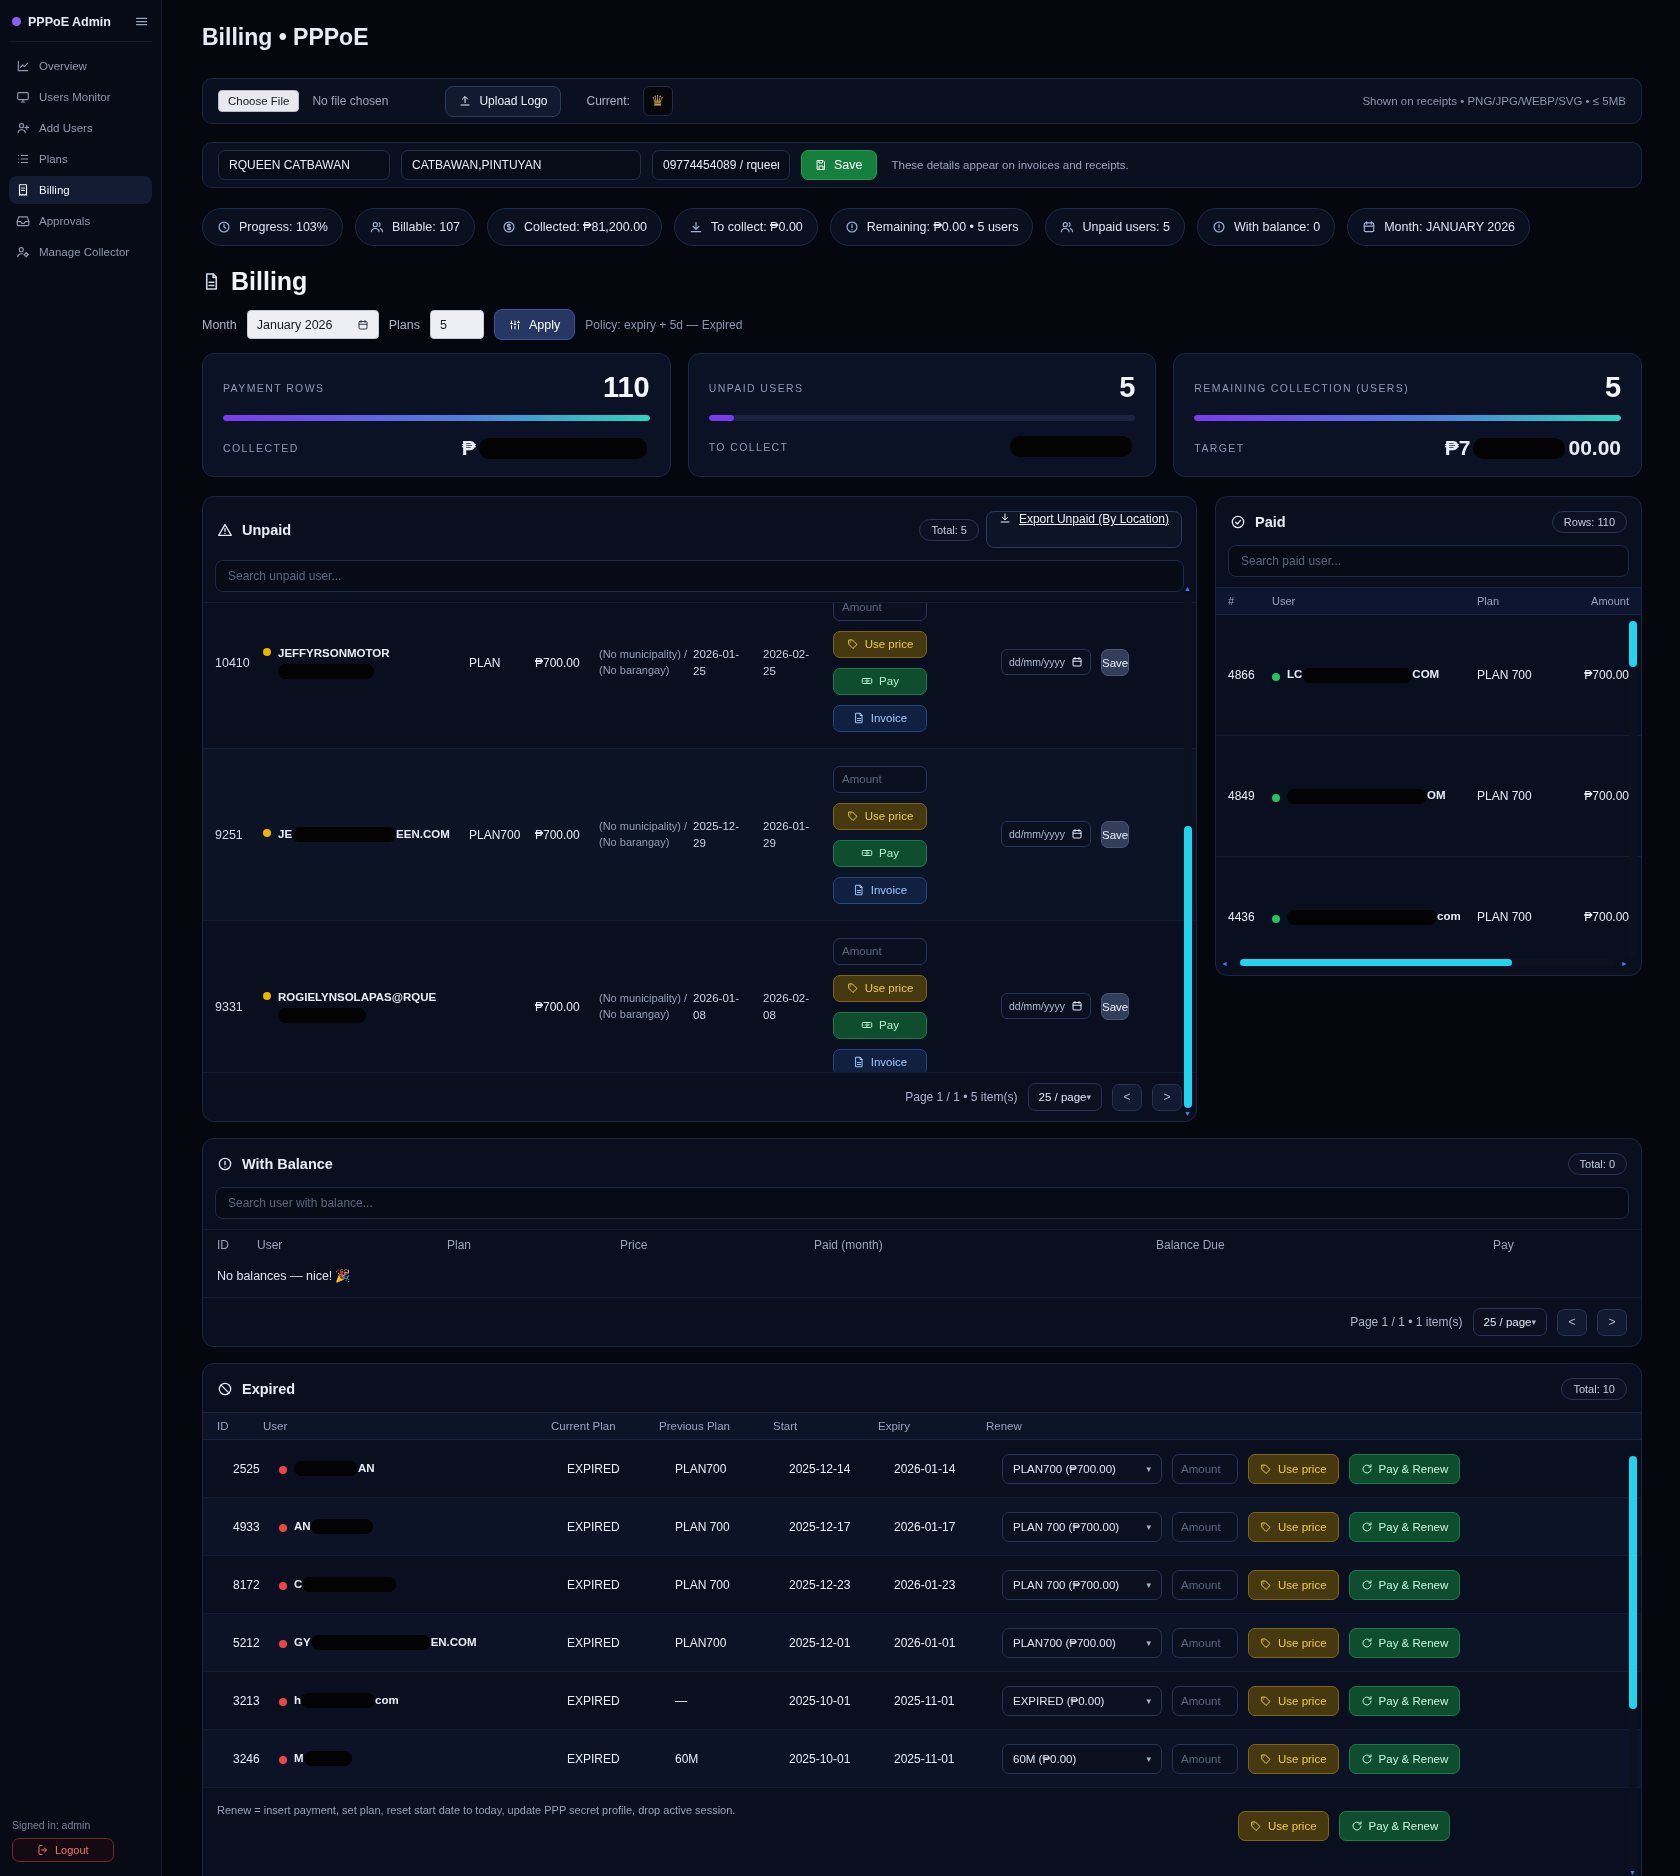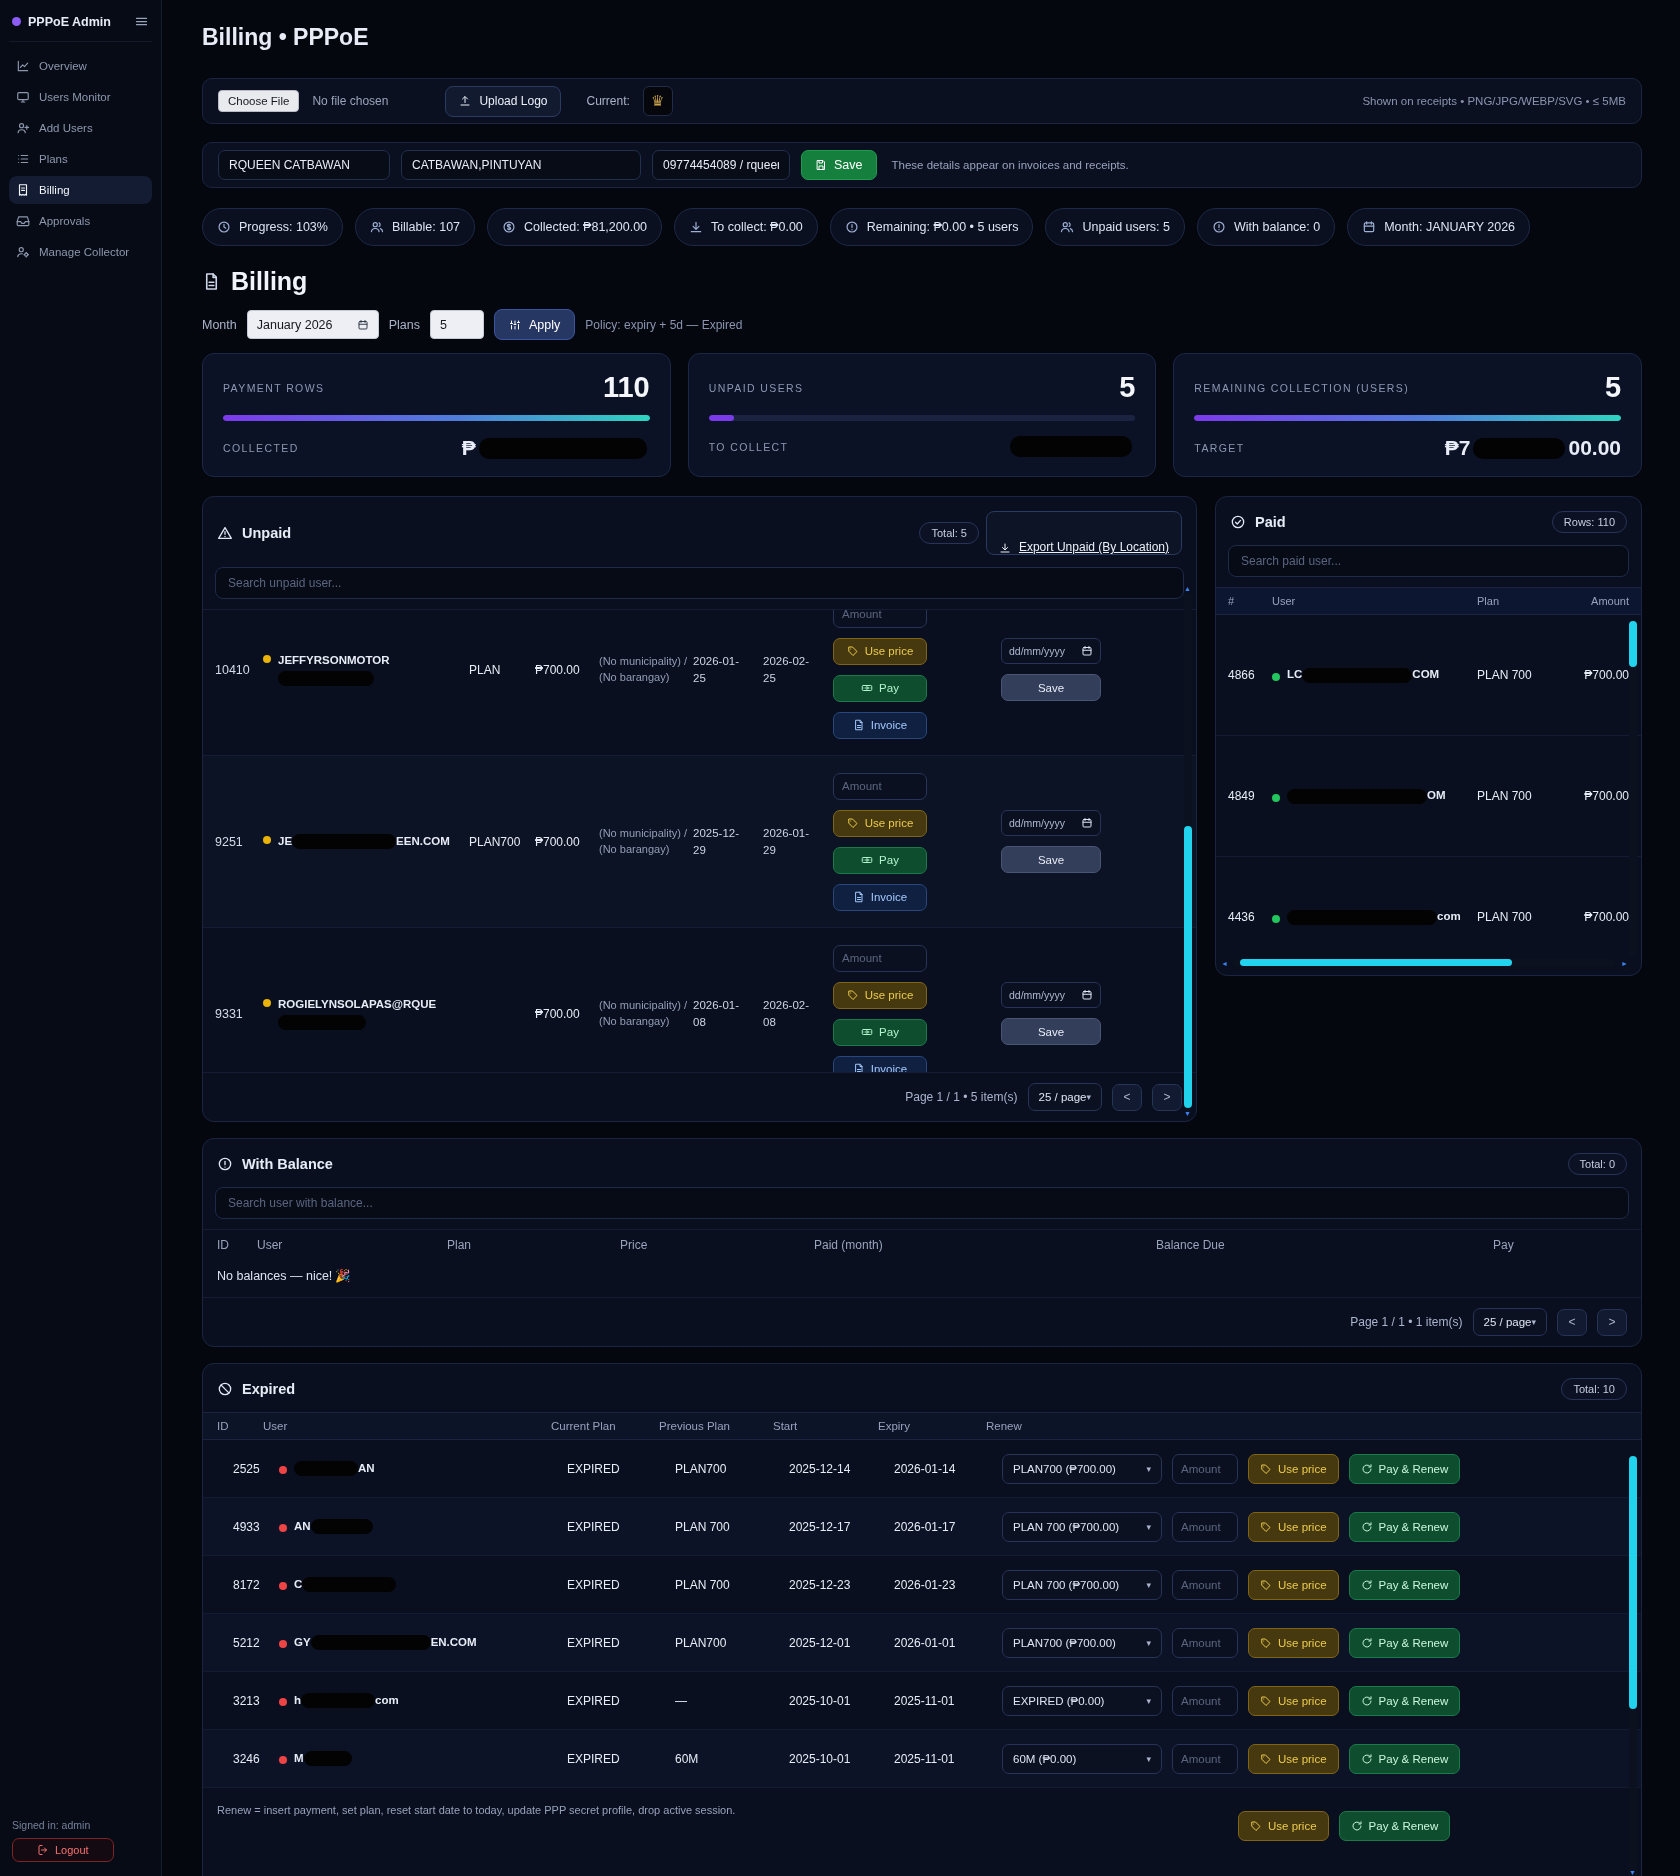--- a/index.html
+++ b/index.html
@@ -66,41 +66,41 @@
 .redact{display:inline-block;background:#030303;border-radius:8px;height:15px;vertical-align:middle}
 .redact-lg{height:21px;border-radius:10px}
 
 .panels{display:flex;gap:18px;align-items:flex-start;margin-bottom:16px}
 .panel{background:#090f1e;border:1px solid #1b2542;border-radius:12px;position:relative;overflow:hidden}
 .p-head{display:flex;align-items:center;gap:7px;padding:14px 14px 12px}
 .p-title{font-size:14.5px;font-weight:bold;display:flex;align-items:center;gap:9px}
 .p-title .ico{color:#dfe6f5;width:16px;height:16px}
 .ml-auto{margin-left:auto}
 .badge{background:#0c1223;border:1px solid #27345a;border-radius:999px;padding:4px 11px;font-size:11px;color:#c6cde0;white-space:nowrap}
-.btn-export{display:flex;align-items:flex-end;gap:8px;background:#0d1426;border:1px solid #2a3a63;color:#edf0f8;border-radius:8px;height:44px;padding:0 12px;font-size:12px}
+.btn-export{display:flex;align-items:flex-start;gap:8px;background:#0d1426;border:1px solid #2a3a63;color:#edf0f8;border-radius:8px;height:37px;padding:0 12px;font-size:12px}
 .btn-export .lbl{text-decoration:underline}
 .search{display:block;height:32px;background:#060b16;border:1px solid #1e2a4a;border-radius:8px;padding:0 12px;color:#e8ecf6;font-size:12px;margin:0 12px 10px;width:calc(100% - 24px)}
 .search::placeholder,.inp-amount::placeholder{color:#5b6580}
 
 .panel-unpaid{width:995px;height:626px;flex:none;display:flex;flex-direction:column}
 .u-view{flex:1;overflow:hidden;border-top:1px solid #141d35}
 .u-shift{margin-top:-26px}
 .u-row{display:flex;align-items:center;height:172px;padding:0 12px;border-bottom:1px solid #141d35}
 .u-row:nth-child(2){background:#0c1324}
 .u-id{width:48px;font-size:12.5px;color:#d4dae8}
 .u-name{width:206px;display:flex;gap:7px;font-size:11.5px;font-weight:bold;padding-right:10px}
 .nm{word-break:break-all;line-height:1.55}
 .dot{width:8px;height:8px;border-radius:50%;flex:none;margin-top:3px}
 .dot-y{background:#eab308}.dot-g{background:#22c55e}.dot-r{background:#ef4444}
 .u-plan{width:66px;font-size:12px}
 .u-price{width:64px;font-size:12px}
 .u-loc{width:94px;font-size:11px;color:#939db8;line-height:1.45}
 .u-date{width:58px;font-size:11.5px;color:#ccd4e4;line-height:1.45;margin-right:12px}
 .u-actions{width:94px;display:flex;flex-direction:column;gap:10px}
-.u-actions2{width:100px;display:flex;flex-direction:column;gap:10px;margin-left:74px}
+.u-actions2{width:100px;display:flex;gap:10px;margin-left:74px}
 .inp{background:#0a101f;border:1px solid #27345a;border-radius:7px;color:#cfd6e6}
 .inp-amount{height:27px;padding:0 8px;font-size:11.5px;width:100%}
 .rbtn{display:flex;align-items:center;justify-content:center;gap:6px;height:27px;border-radius:7px;font-size:11.5px;border:1px solid transparent;white-space:nowrap}
 .btn-useprice{background:#46390f;border-color:#806417;color:#eccb4e}
 .btn-pay{background:#0e4d2e;border-color:#1a7a4a;color:#b5f3cf}
 .btn-invoice{background:#0f2040;border-color:#27477e;color:#a3c8fd}
 .btn-rowsave{background:#333e5b;border-color:#485575;color:#e8ecf6}
 .inp-date{height:26px;background:#0a101f;border:1px solid #27345a;border-radius:6px;color:#aeb8d0;font-size:10.5px;display:flex;align-items:center;justify-content:space-between;padding:0 7px;gap:6px;cursor:pointer}
 .inp-date .ico-sm{color:#dfe6f5}
 .pager{display:flex;align-items:center;gap:10px;justify-content:flex-end;padding:10px 14px;font-size:12px;color:#aab4cf;border-top:1px solid #141d35}

